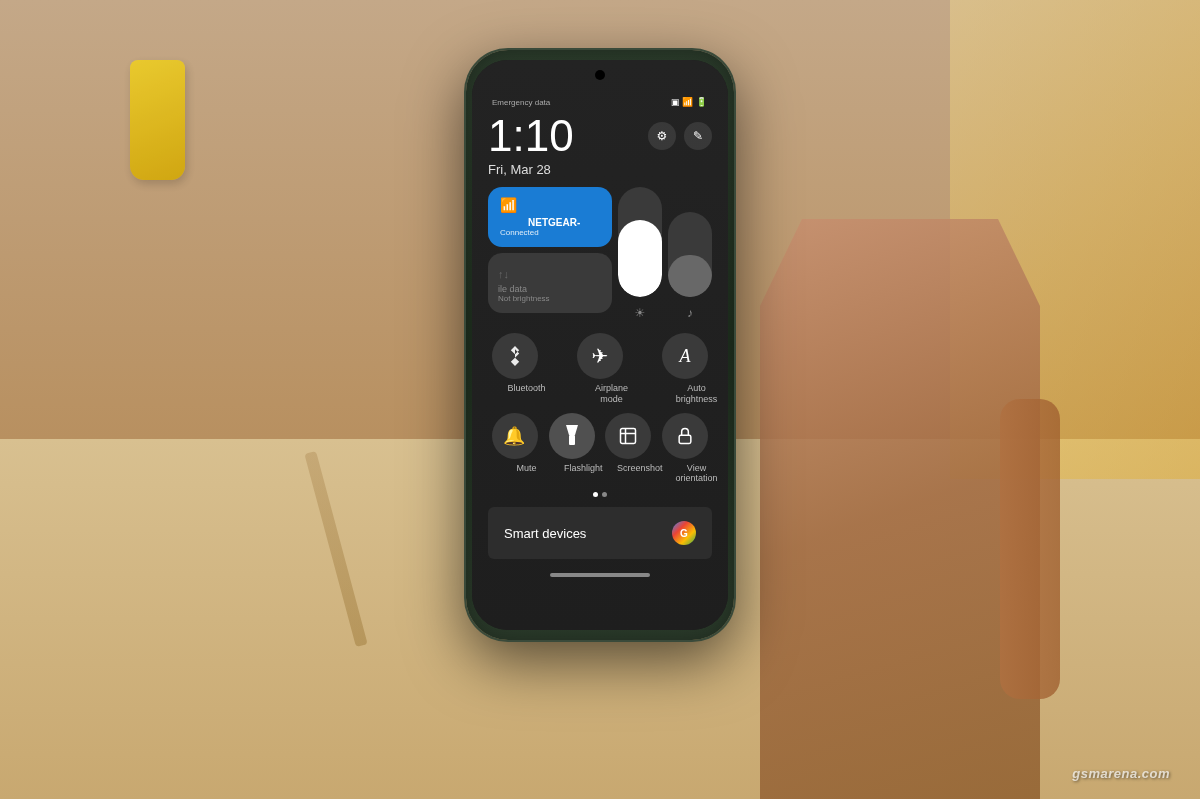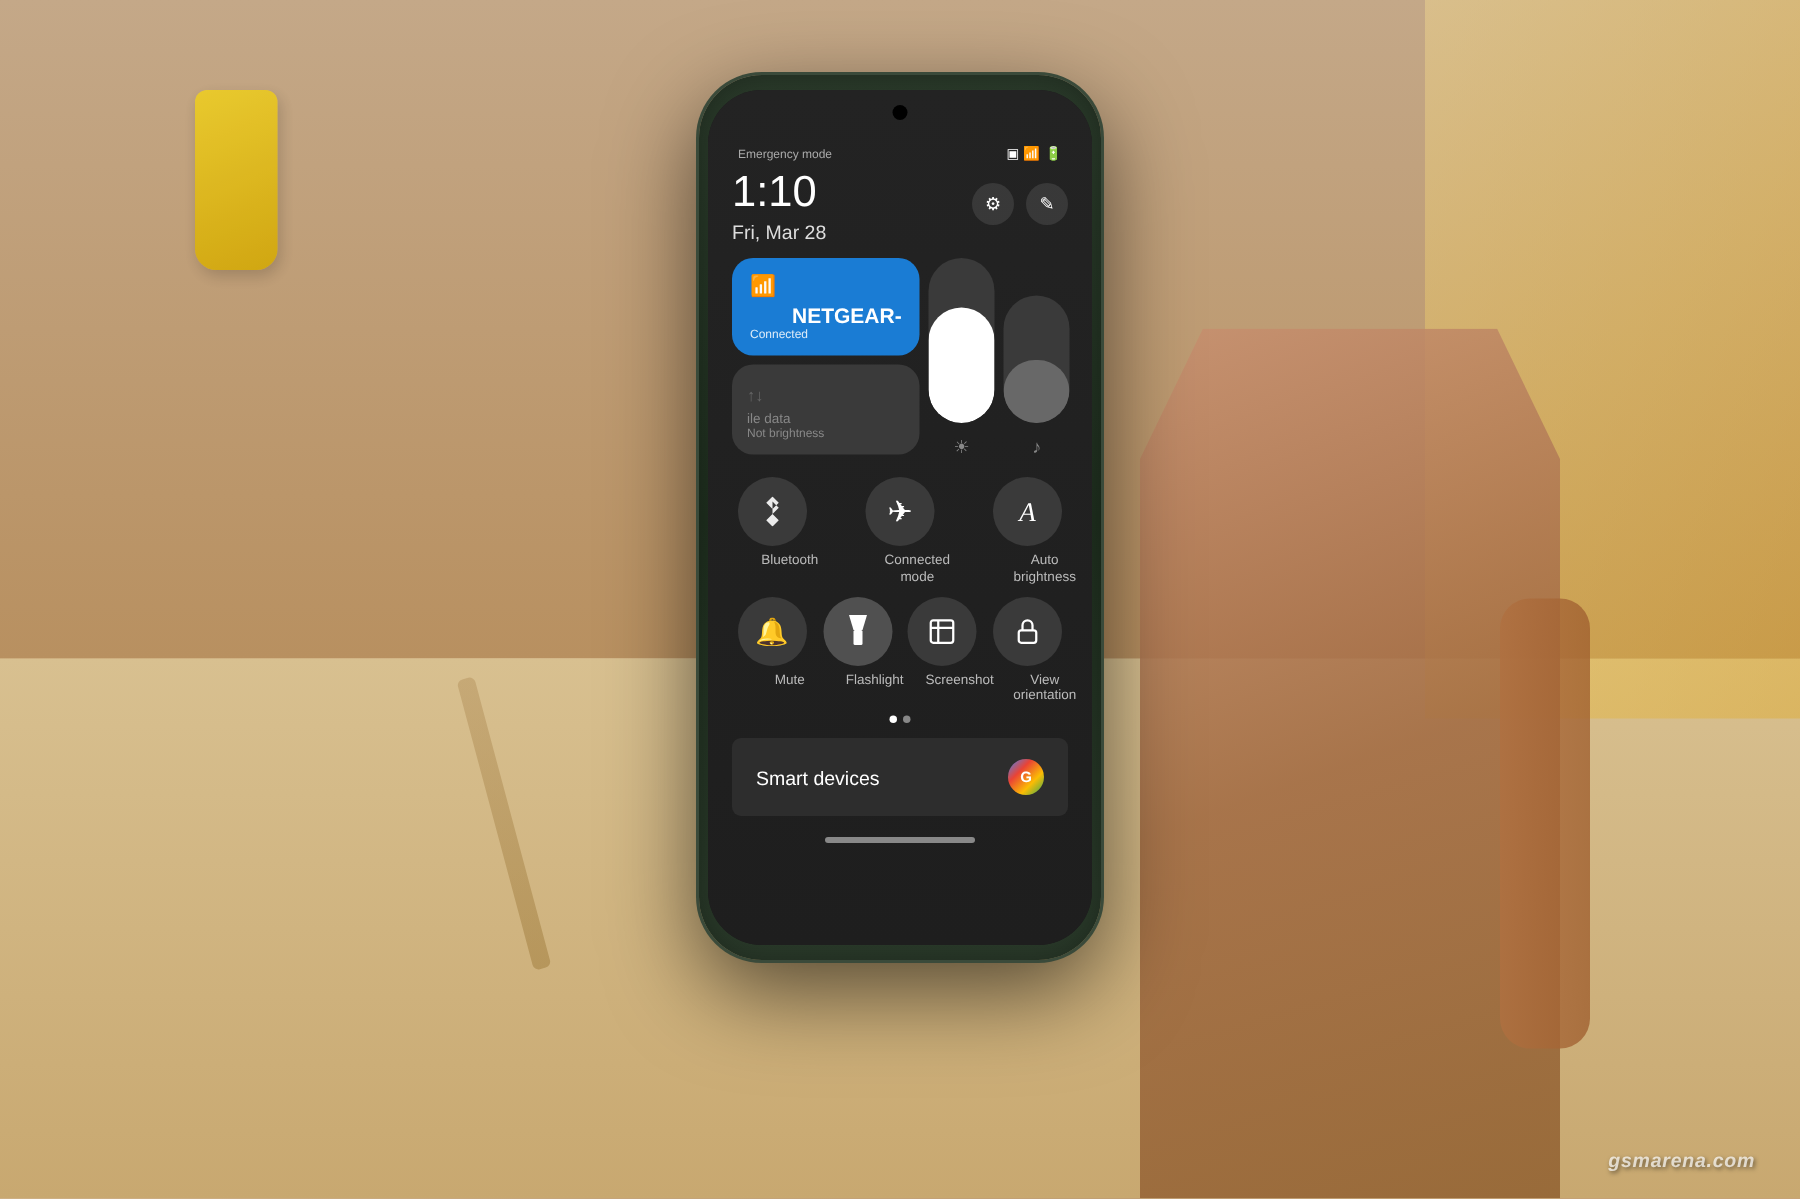--- a/index.html
+++ b/index.html
@@ -81,21 +81,21 @@
 
     
     .time-section {
       display: flex;
       justify-content: space-between;
       align-items: flex-start;
       padding: 0 16px 10px;
     }
 
     .time-display {
-      font-size: 29px;
+      font-size: 44px;
       font-weight: 300;
       color: #fff;
       line-height: 1;
     }
 
     .date-display {
       font-size: 13px;
       color: #ddd;
       margin-top: 4px;
     }
@@ -123,21 +123,21 @@
     .tile-wifi {
       flex: 1.2;
       background: #1a7cd4;
       border-radius: 14px;
       padding: 10px 12px;
       color: #fff;
       min-height: 60px;
     }
 
     .tile-wifi-name {
-      font-size: 14px;
+      font-size: 10px;
       font-weight: 600;
       margin-top: 4px;
       padding-left: 28px;
     }
 
     .tile-wifi-status {
       font-size: 8px;
       opacity: 0.85;
     }
 
@@ -412,21 +412,21 @@
 
 <div class="phone-outer">
   <div class="phone-screen">
     <div class="screen-content">
 
       <div style="display:flex;justify-content:center;padding-top:10px;padding-bottom:2px;">
         <div class="camera-hole"></div>
       </div>
 
       <div class="status-bar">
-        <div style="font-size:8px;color:#aaa;">Emergency mode</div>
+        <div style="font-size:8px;color:#aaa;">Emergency data</div>
         <div class="status-icons">
           <span style="font-size:9px;color:#fff;">▣</span>
           <span style="font-size:9px;color:#fff;">📶</span>
           <span style="font-size:9px;color:#fff;">🔋</span>
         </div>
       </div>
 
       <div class="time-section">
         <div>
           <div class="time-display">1:10</div>
@@ -484,21 +484,21 @@
                   <path d="M17 5l-5 5-5-5 5-5 5 5zm0 14l-5 5-5-5 5-5 5 5zm-5-5l5-5-5-5v10z" opacity="0.9"></path>
                 </svg>
             </div>
             <div class="action-label">Bluetooth</div>
           </div>
 
           <div class="action-item">
             <div class="action-circle">
               <span style="font-size:20px;">✈</span>
             </div>
-            <div class="action-label">Connected mode</div>
+            <div class="action-label">Airplane mode</div>
           </div>
 
           <div class="action-item">
             <div class="action-circle">
               <span style="font-size:18px;font-style:italic;font-family:serif;">A</span>
             </div>
             <div class="action-label">Auto brightness</div>
           </div>
 
         </div>

